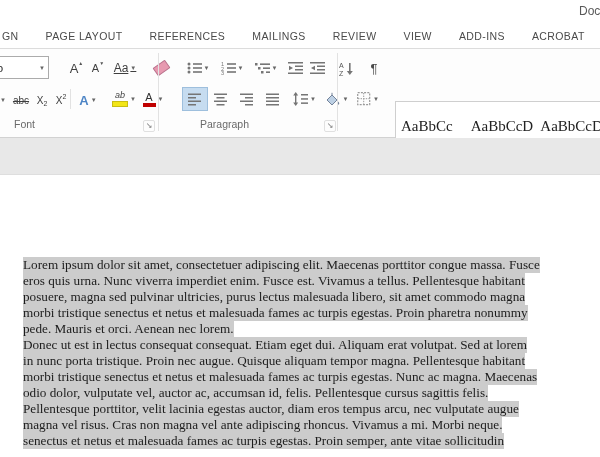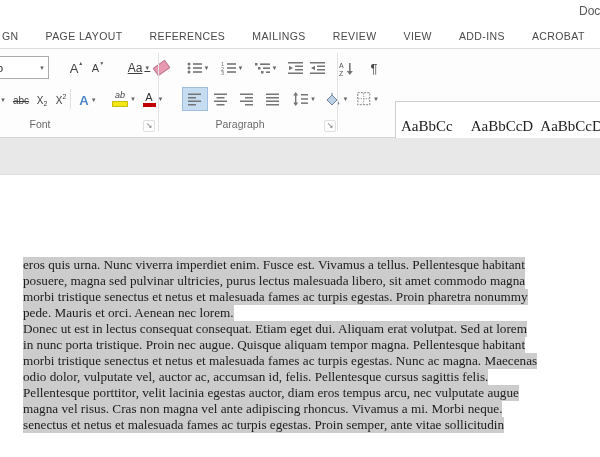--- a/index.html
+++ b/index.html
@@ -9,21 +9,21 @@
   .titlebar{position:absolute;left:0;top:0;width:600px;height:24px;background:#ffffff;}
   .doc-title{position:absolute;left:579px;top:4px;font-size:12px;color:#595959;white-space:nowrap;}
   
   .tabrow{position:absolute;left:0;top:24px;width:600px;height:24px;background:#ffffff;
           border-bottom:1px solid #dcdcdc;display:flex;align-items:center;gap:27px;padding-left:2px;}
   .tab{font-size:10.5px;letter-spacing:.4px;color:#4a4a4a;white-space:nowrap;cursor:default;}
   
   .ribbon{position:absolute;left:0;top:49px;width:600px;height:88px;background:#fdfdfd;
           border-bottom:1px solid #d2d2d2;}
   .gsep{position:absolute;top:4px;height:78px;width:1px;background:#e2e2e2;}
-  .glabel{position:absolute;top:69px;font-size:10.5px;color:#6a6a6a;text-align:center;}
+  .glabel{position:absolute;top:69px;font-size:10.5px;color:#6a6a6a;text-align:left;}
   .launcher{position:absolute;top:71px;font-size:8px;color:#777;width:10px;height:10px;line-height:10px;
             text-align:center;border:1px solid #e0e0e0;border-radius:2px;}
   .btn{position:absolute;height:22px;display:flex;align-items:center;justify-content:center;
        border:1px solid transparent;font-size:11px;color:#3f3f3f;}
   .btn.sel{background:#c6dcf0;border-color:#9ebfdd;}
   .caret{font-size:6px;color:#666;margin-left:2px;}
   .combo{position:absolute;height:21px;background:#fff;border:1px solid #ababab;display:flex;
          align-items:center;font-size:11px;color:#222;}
   .combo .caret{margin-left:auto;margin-right:3px;}
   .glyph-abc{font-size:10px;text-decoration:line-through;}
@@ -87,21 +87,21 @@
 
     <div class="btn" style="left:65px;top:7px;width:21px;">
       <span class="bigA">A</span>
       <span class="tinyTri">▲</span>
     </div>
     <div class="btn" style="left:87px;top:7px;width:20px;">
       <span style="font-size:11px;">A</span>
       <span class="tinyTri">▼</span>
     </div>
 
-    <div class="btn" style="left:124px;top:7px;width:28px;text-decoration:underline;">
+    <div class="btn" style="left:110px;top:7px;width:28px;text-decoration:underline;">
       <span style="font-size:12px;">Aa</span>
       <span class="caret">▼</span>
     </div>
 
     <div class="btn" style="left:148px;top:7px;width:24px;">
       <span class="eraser"></span>
     </div>
 
     <div class="btn" style="left:-4px;top:39px;width:10px;">
       <span class="caret">▼</span>
@@ -282,20 +282,21 @@
           <div class="slabel">¶ No Spac...</div>
         </div>
       </div>
   </div>
 
   <div class="docband"></div>
 
   <div class="page"></div>
 
   <div class="textblock">
+      <div class="line"><span class="hl">Lorem ipsum dolor sit amet, consectetuer adipiscing elit. Maecenas porttitor congue massa. Fusce</span></div>
       <div class="line"><span class="hl">eros quis urna. Nunc viverra imperdiet enim. Fusce est. Vivamus a tellus. Pellentesque habitant</span></div>
       <div class="line"><span class="hl">posuere, magna sed pulvinar ultricies, purus lectus malesuada libero, sit amet commodo magna</span></div>
       <div class="line"><span class="hl">morbi tristique senectus et netus et malesuada fames ac turpis egestas. Proin pharetra nonummy</span></div>
       <div class="line"><span class="hl">pede. Mauris et orci. Aenean nec lorem.</span></div>
       <div class="line"><span class="hl">Donec ut est in lectus consequat consequat. Etiam eget dui. Aliquam erat volutpat. Sed at lorem</span></div>
       <div class="line"><span class="hl">in nunc porta tristique. Proin nec augue. Quisque aliquam tempor magna. Pellentesque habitant</span></div>
       <div class="line"><span class="hl">morbi tristique senectus et netus et malesuada fames ac turpis egestas. Nunc ac magna. Maecenas</span></div>
       <div class="line"><span class="hl">odio dolor, vulputate vel, auctor ac, accumsan id, felis. Pellentesque cursus sagittis felis.</span></div>
       <div class="line"><span class="hl">Pellentesque porttitor, velit lacinia egestas auctor, diam eros tempus arcu, nec vulputate augue</span></div>
       <div class="line"><span class="hl">magna vel risus. Cras non magna vel ante adipiscing rhoncus. Vivamus a mi. Morbi neque.</span></div>

